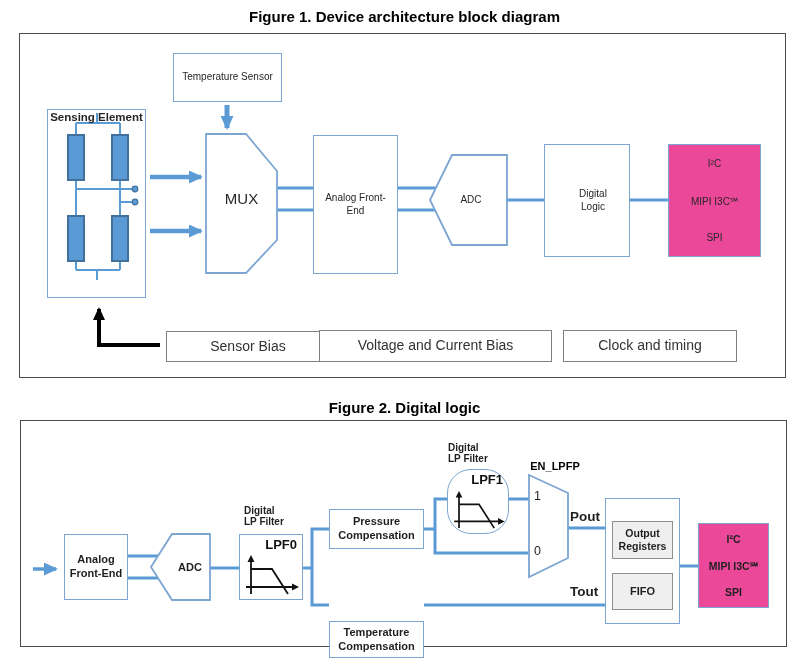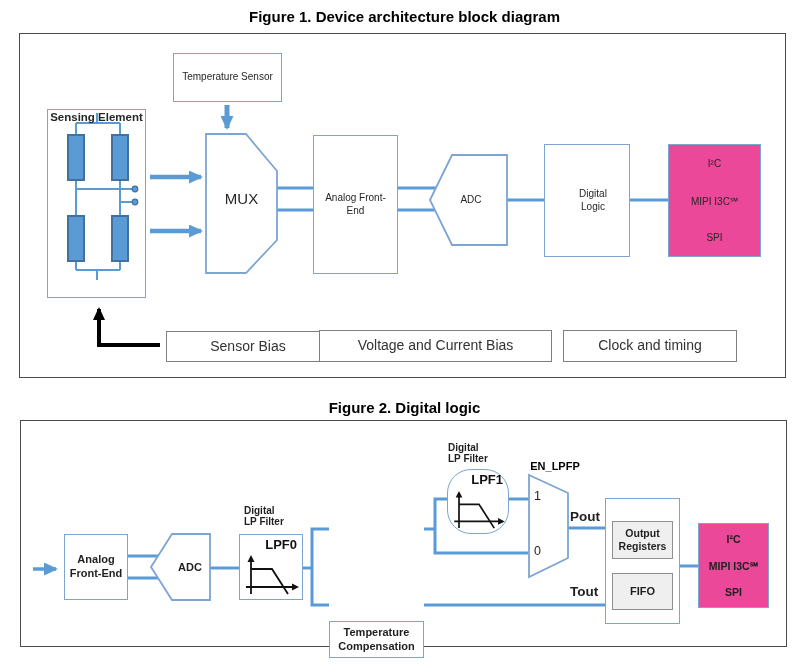--- a/index.html
+++ b/index.html
@@ -182,20 +182,23 @@
       <g stroke="#111" stroke-width="1.8" fill="none">
         <path d="M8,40 V6"></path>
           <path d="M3,33 H51"></path>
           <path d="M8,15 H29 L45,40"></path>
       </g>
       <path d="M8,1 L4.5,8 H11.5 Z" fill="#111"></path>
       <path d="M56,33 L49,29.5 V36.5 Z" fill="#111"></path>
     </svg>
   </div>
 
+  <div class="box f11" style="left:329px;top:509px;width:95px;height:40px;">
+    <span style="display:block;width:86px;">Pressure Compensation</span>
+  </div>
   <div class="box f11" style="left:329px;top:621px;width:95px;height:37px;">
     <span style="display:block;width:86px;">Temperature Compensation</span>
   </div>
 
   <div class="caption" style="left:448px;top:442px;">
     <div>Digital</div>
     <div>LP Filter</div>
   </div>
   <div class="box lpf-box" style="left:447px;top:469px;width:62px;height:65px;border-radius:24px;">
     <span class="lpf-name">LPF1</span>

